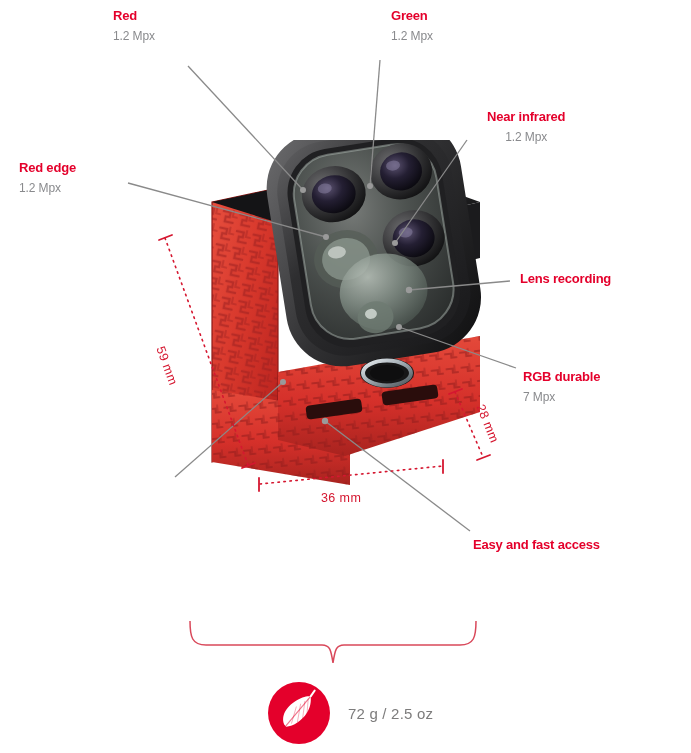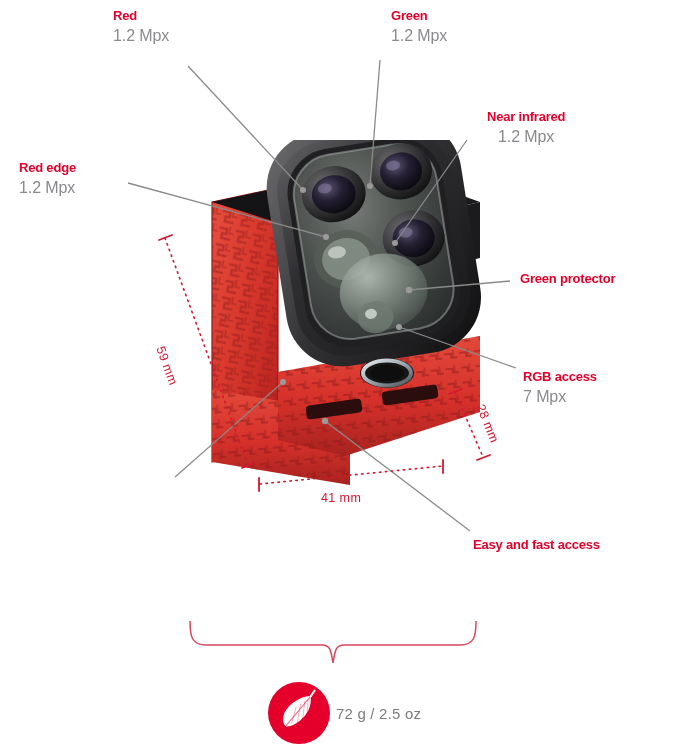--- a/index.html
+++ b/index.html
@@ -11,28 +11,28 @@
   }
   #stage{position:absolute;inset:0;width:691px;height:753px;}
   .svglayer{position:absolute;left:0;top:0;width:691px;height:753px;pointer-events:none;}
 
   .callout{position:absolute;}
   .c-title{
     color:#e4002b;font-weight:bold;font-size:13px;line-height:20px;
     letter-spacing:-0.2px;white-space:nowrap;
   }
   .c-sub{
-    color:#898a8d;font-size:16px;line-height:20px;letter-spacing:-0.1px;
+    color:#898a8d;font-size:12px;line-height:20px;letter-spacing:-0.1px;
     white-space:nowrap;font-weight:normal;
   }
 
   .dim{position:absolute;color:#d51730;font-size:12.5px;letter-spacing:0.4px;white-space:nowrap;}
 
   
-  #weight-badge{position:absolute;left:268px;top:682px;display:flex;align-items:center;gap:6px;}
+  #weight-badge{position:absolute;left:268px;top:682px;display:flex;align-items:center;gap:18px;}
   .badge-circle{
     width:62px;height:62px;border-radius:50%;background:#e4002b;
     position:relative;flex:0 0 auto;
   }
   .badge-circle svg{position:absolute;left:0;top:0;}
   .badge-text{color:#7d7c7c;font-size:15px;letter-spacing:0.2px;white-space:nowrap;}
 
   
   #device{position:absolute;left:150px;top:140px;width:345px;height:345px;}
   #device svg{display:block;}
@@ -246,35 +246,35 @@
     <div class="c-title">Near infrared</div>
     <div class="c-sub">1.2 Mpx</div>
   </div>
 
   <div class="callout" style="left:19px; top:158px;">
     <div class="c-title">Red edge</div>
     <div class="c-sub">1.2 Mpx</div>
   </div>
 
   <div class="callout" style="left:520px; top:269px;">
-    <div class="c-title">Green protector</div>
+    <div class="c-title">Lens recording</div>
   </div>
 
   <div class="callout" style="left:523px; top:367px;">
-    <div class="c-title">RGB access</div>
+    <div class="c-title">RGB durable</div>
     <div class="c-sub">7 Mpx</div>
   </div>
 
 
   <div class="callout" style="left:473px; top:535px;">
     <div class="c-title">Easy and fast access</div>
   </div>
 
   <div class="dim" style="left:160px; top:340px; transform:rotate(70deg); transform-origin:left center;">59 mm</div>
-  <div class="dim" style="left:321px; top:491px;">41 mm</div>
+  <div class="dim" style="left:321px; top:491px;">36 mm</div>
   <div class="dim" style="left:480px; top:398px; transform:rotate(68deg); transform-origin:left center;">28 mm</div>
 
   <div id="weight-badge">
     <div class="badge-circle">
       <svg width="62" height="62" viewBox="0 0 62 62" xmlns="http://www.w3.org/2000/svg">
         <g transform="rotate(-22 31 31)">
           <path d="M13,36 C13,26 24,18 40,18 C44,18 47,19 48,20
                    C47,24 44,30 38,34 C31,39 21,41 14,39 Z" fill="#ffffff"></path>
           <path d="M14,38 L48,20" stroke="#e4002b" stroke-width="1.1" opacity="0.55" fill="none"></path>
           <g stroke="#e4002b" stroke-width="0.8" opacity="0.35">

